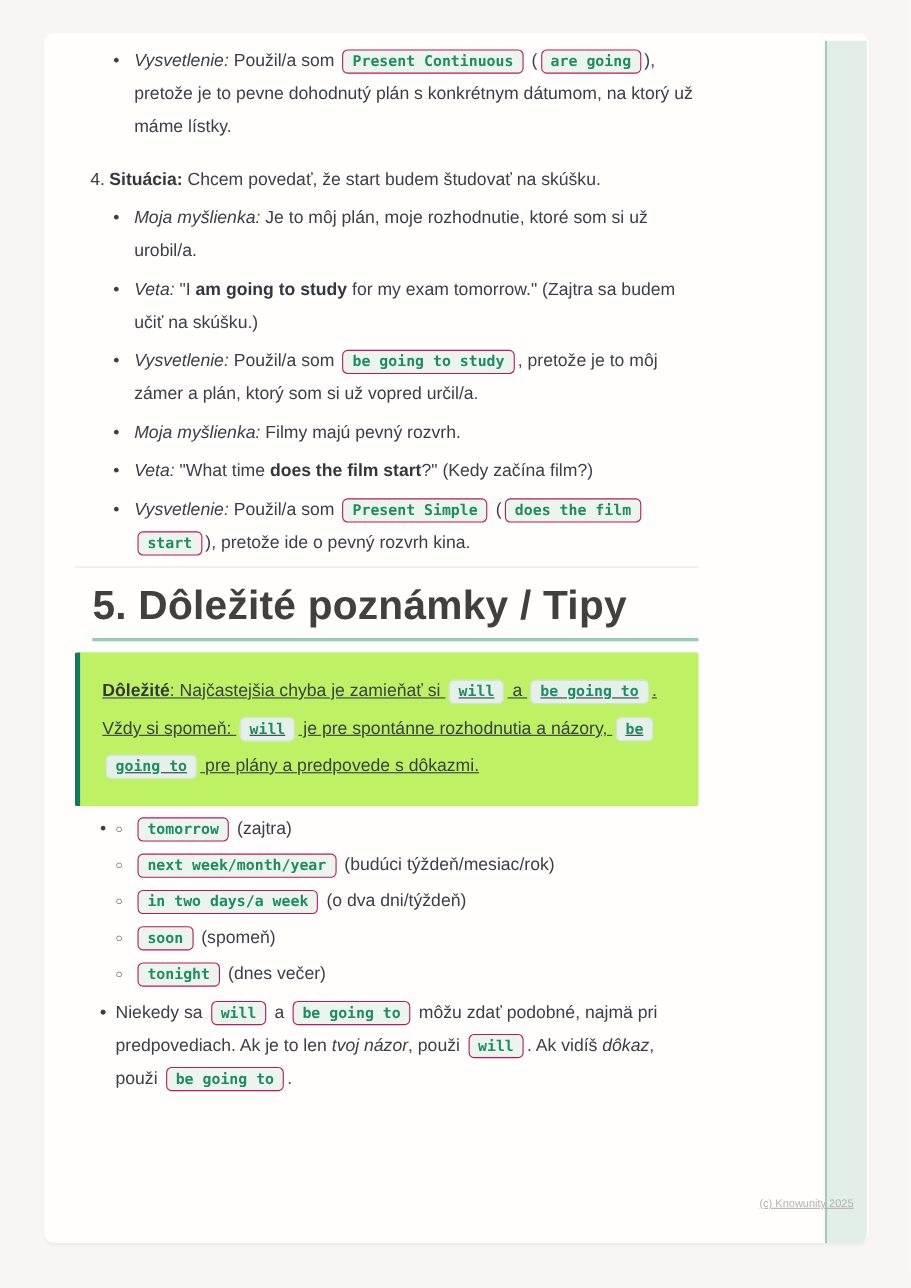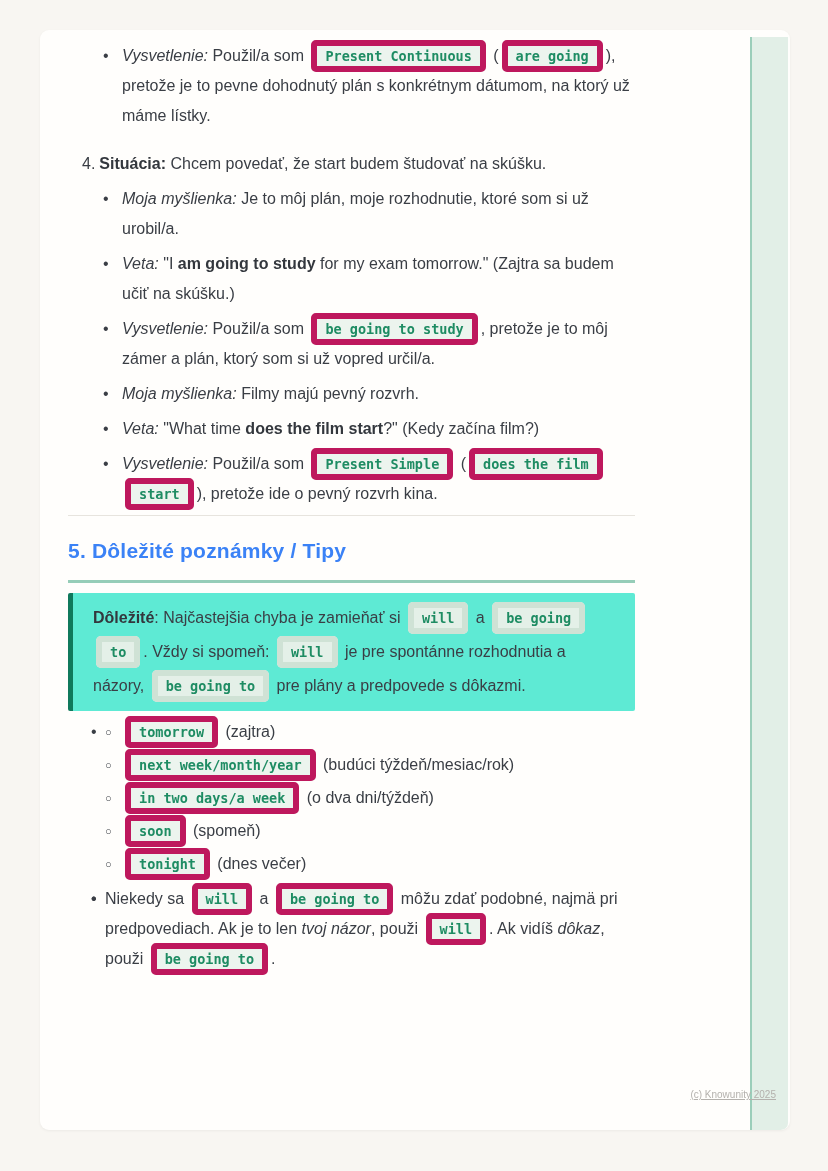--- a/index.html
+++ b/index.html
@@ -46,47 +46,49 @@
   .marker { color:#3a3e45; }
   .seg-i { font-style:italic; }
   .seg-b { font-weight:700; color:#33373d; }
   strong.seg-b { font-weight:700; }
   .chip {
     font-family:"DejaVu Sans Mono","Liberation Mono",monospace;
     font-weight:700;
     font-size:13.5px;
     color:#1e8c63;
     background:#ecf4ee;
-    border:6px solid #be185d;
+    border:1px solid #be185d;
     border-radius:5px;
     padding:2px 8px;
     margin:0 3px;
     -webkit-box-decoration-break:clone;
     box-decoration-break:clone;
   }
   hr.divider {
     border:none; border-top:1px solid #e7e4de;
     margin:6px 0 0 0;
   }
   h2.h2 {
     margin-top:20px;
-    font-size:21px;
+    font-size:37px;
     font-weight:700;
-    color:#3b82f6;
+    color:#404040;
     padding-bottom:14px;
     border-bottom:3px solid #96cdb8;
     letter-spacing:0.2px;
+    margin-left:16px;
   }
   .callout {
     margin-top:10px;
-    background:#5eead4;
+    background:#bef264;
     border-left:5px solid #10795c;
     border-radius:2px;
-    padding:8px 20px;
+    padding:19px 20px;
     line-height:34px;
+    text-decoration:underline;
   }
   .callout .chip { background:#e4f0e8; border-color:#cfe2d5; }
   .top { margin-top:6px; }
   .watermark {
     position:absolute; right:14px; bottom:30px;
     font-size:10px; color:#b4b1ad;
     z-index:5;
     text-decoration:underline;
   }
 </style>

